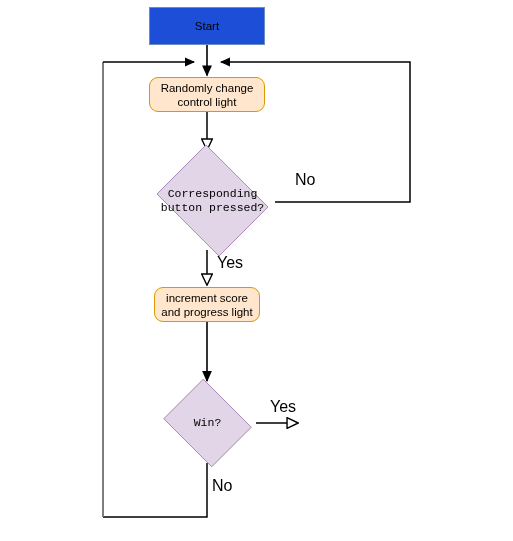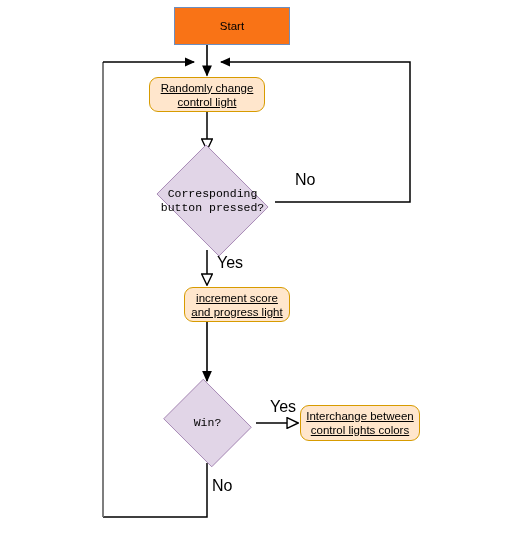--- a/index.html
+++ b/index.html
@@ -40,28 +40,26 @@
     z-index: 2;
   }
   .node-text {
     display: block;
     white-space: pre-line;
     padding: 0 4px;
   }
   
   .shape-rect {
     border: 1.2px solid #6c8ebf;
-    background: #f97316;
-    margin-left: 25px;
+    background: #1d4ed8;
   }
   .shape-round {
     border: 1.2px solid #d79b00;
     background: #ffe6cc;
     border-radius: 9px;
-    text-decoration: underline;
   }
   
   .shape-diamond {
     background: transparent;
     border: none;
     font-family: Liberation Mono, monospace;
   }
   .diamond-body {
     position: absolute;
     left: 0;
@@ -137,34 +135,30 @@
     <span class="node-text">Randomly change
 control light</span>
   </div>
 
   <div class="node shape-diamond" style="left:150px; top:151px; width:125px; height:99px;">
     <span class="diamond-body"></span>
     <span class="node-text diamond-label">Corresponding
 button pressed?</span>
   </div>
 
-  <div class="node shape-round" style="left:154px; top:287px; width:106px; height:35px;margin-left:30px;">
+  <div class="node shape-round" style="left:154px; top:287px; width:106px; height:35px;">
     <span class="node-text">increment score
 and progress light</span>
   </div>
 
   <div class="node shape-diamond" style="left:159px; top:383px; width:97px; height:80px;align-items:center;">
     <span class="diamond-body"></span>
     <span class="node-text diamond-label">Win?</span>
   </div>
 
-  <div class="node shape-round" style="left:300px; top:405px; width:120px; height:36px;">
-    <span class="node-text">Interchange between
-control lights colors</span>
-  </div>
 
   <div class="edge-label" style="left:294px; top:174px;">No</div>
 
   <div class="edge-label" style="left:216px; top:257px;">Yes</div>
 
   <div class="edge-label" style="left:269px; top:401px;">Yes</div>
 
   <div class="edge-label" style="left:211px; top:480px;">No</div>
 
 </div>

